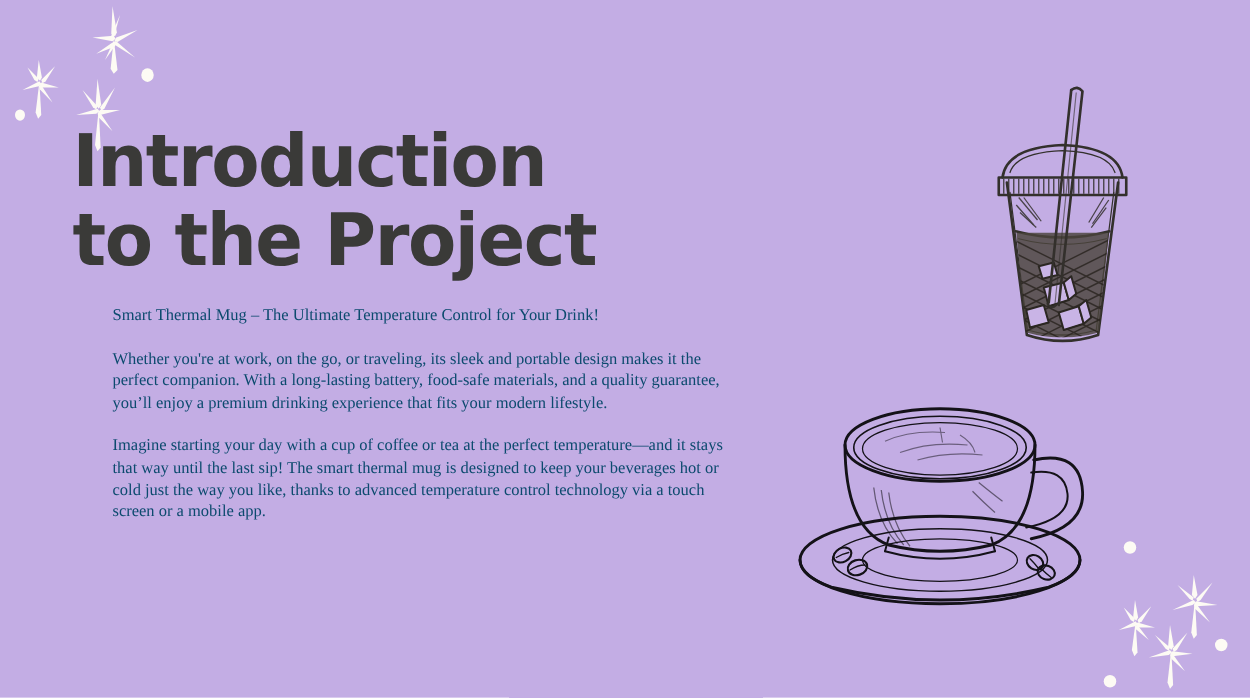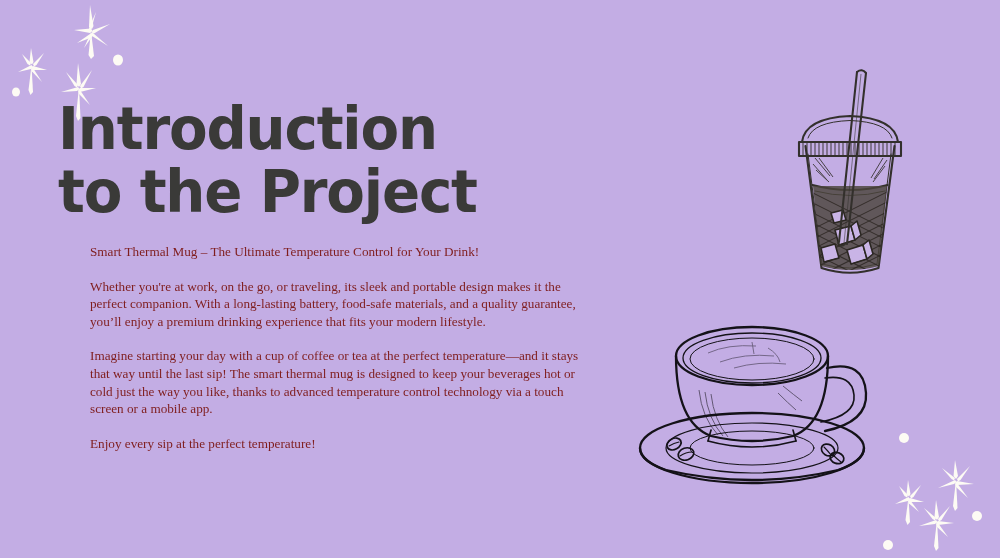--- a/index.html
+++ b/index.html
@@ -41,21 +41,21 @@
     transform-origin: left center;
   }
 
   
   #body-copy {
     position: absolute;
     left: 90px;
     top: 243px;
     width: 500px;
     font-family: "Liberation Serif", serif;
-    color: #7f1d1d;
+    color: #0c4a6e;
     font-size: 13.2px;
     line-height: 17.6px;
   }
   #body-copy p {
     margin: 0 0 17px 0;
   }
   #body-copy p:last-child {
     margin-bottom: 0;
   }
 
@@ -134,21 +134,20 @@
 
   <div id="title-block">
     <div class="title-line">Introduction</div>
     <div class="title-line">to the Project</div>
   </div>
 
   <div id="body-copy">
     <p>Smart Thermal Mug – The Ultimate Temperature Control for Your Drink!</p>
     <p>Whether you're at work, on the go, or traveling, its sleek and portable design makes it the perfect companion. With a long-lasting battery, food-safe materials, and a quality guarantee, you’ll enjoy a premium drinking experience that fits your modern lifestyle.</p>
     <p>Imagine starting your day with a cup of coffee or tea at the perfect temperature—and it stays that way until the last sip! The smart thermal mug is designed to keep your beverages hot or cold just the way you like, thanks to advanced temperature control technology via a touch screen or a mobile app.</p>
-    <p>Enjoy every sip at the perfect temperature!</p>
   </div>
 
   <svg class="art" id="iced-cup-art" viewBox="0 0 150 235">
     <defs>
       <clipPath id="liquidClip">
         <path d="M38,128 L112,128 L104,208 Q75,216 46,208 Z"></path>
       </clipPath>
       <clipPath id="cupClip">
         <path d="M30,88 L120,88 L104,210 Q75,219 46,210 Z"></path>
       </clipPath>

